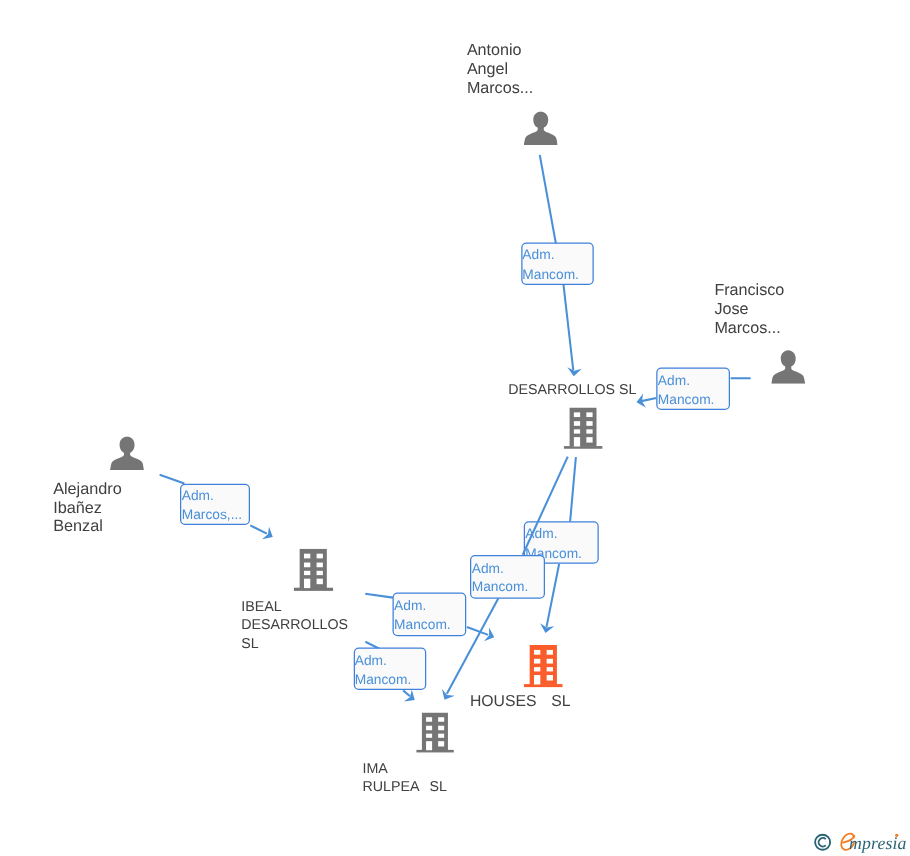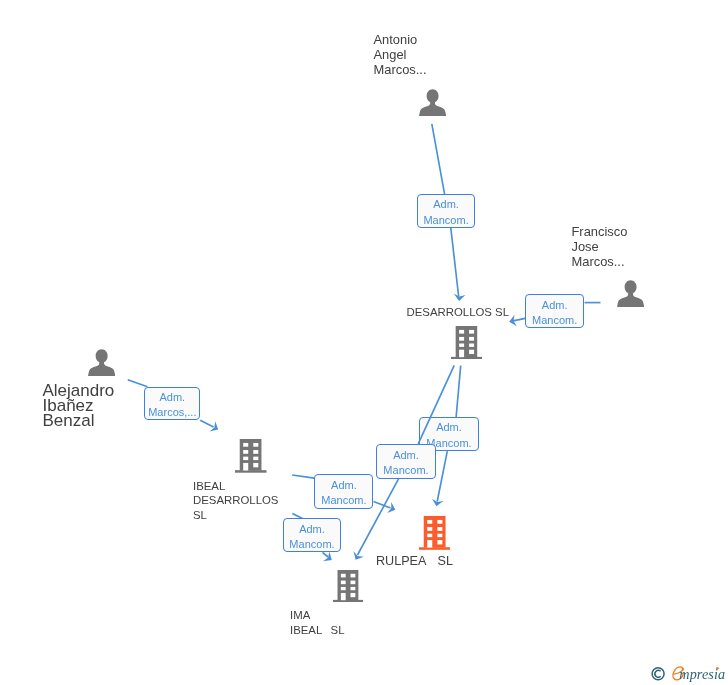--- a/index.html
+++ b/index.html
@@ -6,21 +6,21 @@
   html,body{margin:0;padding:0;}
   body{width:728px;height:685px;background:#ffffff;-webkit-font-smoothing:antialiased;
        font-family:"Liberation Sans",sans-serif;overflow:hidden;}
   #stage{position:relative;width:728px;height:685px;}
   .relation{position:absolute;left:0;top:0;width:728px;height:685px;pointer-events:none;}
   svg.relsvg{position:absolute;left:0;top:0;width:728px;height:685px;overflow:visible;pointer-events:none;}
   .node{position:absolute;}
   .nlabel{position:absolute;text-align:left;color:#404040;font-size:13.3px;line-height:15px;white-space:pre-wrap;}
   .rbox{position:absolute;box-sizing:border-box;border:1.45px solid #3e80dc;border-radius:4px;
         background:#fafafa;color:#4a90d9;font-size:11px;line-height:15.5px;padding-top:1.5px;
-        text-align:center;display:flex;flex-direction:column;justify-content:center;}
+        text-align:left;display:flex;flex-direction:column;justify-content:center;}
   .rbox span{display:block;position:relative;top:1.3px;}
   .rbox{pointer-events:auto;cursor:pointer;}
 </style>
 </head>
 <body>
 
 <div id="stage">
   <div id="nodes">
       <div class="node" style="left: 418.6px; top: 88.7px; width: 27.2px; height: 27.2px;">
         <svg viewBox="0 0 100 100" width="27.2" height="27.2" style="display:block">
@@ -36,21 +36,21 @@
         </svg>
       </div>
       <div class="nlabel" style="left: 571.5px; top: 223.5px; width: 112px; font-size: 12.9px;">Francisco
 Jose
 Marcos...</div>
       <div class="node" style="left: 88px; top: 348.7px; width: 27.3px; height: 27.3px;">
         <svg viewBox="0 0 100 100" width="27.3" height="27.3" style="display:block">
           <path fill="#757575" d="M50 1 c-12.5 0 -22 10.5 -22 24.5 c0 10.5 5 19 12.5 22.5 c1.2 3 1 7 -1 9.5 c-3 3.6 -10 5.2 -18.5 8.4 c-11.5 4.2 -17 9.5 -18.2 19.3 L0 99 h100 l-2.8 -13.8 c-1.2 -9.8 -6.7 -15.1 -18.2 -19.3 c-8.5 -3.2 -15.5 -4.8 -18.5 -8.4 c-2 -2.5 -2.2 -6.5 -1 -9.5 C67 44.5 72 36 72 25.5 c0 -14 -9.5 -24.5 -22 -24.5 z"></path>
         </svg>
       </div>
-      <div class="nlabel" style="left: 42.5px; top: 382.7px; width: 112px; font-size: 17px;">Alejandro
+      <div class="nlabel" style="left: 42.5px; top: 382.7px; width: 112px; font-size: 13px;">Alejandro
 Ibañez
 Benzal</div>
       <div class="node" style="left: 450.7px; top: 325.7px; width: 31.2px; height: 31.2px;">
         <svg viewBox="0 0 100 107" width="31.2" height="33.384" style="display:block">
           <rect x="0" y="99" width="100" height="8" fill="#757575"></rect>
           <rect x="15" y="0" width="69" height="100" fill="#757575"></rect>
           <g fill="#ffffff">
             <rect x="26" y="12.5" width="16" height="12"></rect>
             <rect x="58" y="12.5" width="16" height="12"></rect>
             <rect x="26" y="35" width="16" height="12"></rect>
@@ -92,38 +92,38 @@
             <rect x="26" y="35" width="16" height="12"></rect>
             <rect x="58" y="35" width="16" height="12"></rect>
             <rect x="26" y="56" width="16" height="11"></rect>
             <rect x="58" y="56" width="16" height="11"></rect>
             <rect x="26" y="76" width="16" height="24"></rect>
             <rect x="58" y="76" width="16" height="14"></rect>
           </g>
         </svg>
       </div>
       <div class="nlabel" style="left: 290px; top: 608.3px; width: 112px; font-size: 11.4px; word-spacing: 1.2px; line-height: 14.45px;">IMA
-IBEAL  SL</div>
+RULPEA  SL</div>
       <div class="node" style="left: 418.7px; top: 515.8px; width: 31.6px; height: 31.6px;">
         <svg viewBox="0 0 100 107" width="31.6" height="33.812000000000005" style="display:block">
           <rect x="0" y="99" width="100" height="8" fill="#fa5d2b"></rect>
           <rect x="15" y="0" width="69" height="100" fill="#fa5d2b"></rect>
           <g fill="#ffffff">
             <rect x="26" y="12.5" width="16" height="12"></rect>
             <rect x="58" y="12.5" width="16" height="12"></rect>
             <rect x="26" y="35" width="16" height="12"></rect>
             <rect x="58" y="35" width="16" height="12"></rect>
             <rect x="26" y="56" width="16" height="11"></rect>
             <rect x="58" y="56" width="16" height="11"></rect>
             <rect x="26" y="76" width="16" height="24"></rect>
             <rect x="58" y="76" width="16" height="14"></rect>
           </g>
         </svg>
       </div>
-      <div class="nlabel" style="left: 376px; top: 554px; width: 112px; font-size: 12.6px; word-spacing: 2.4px;">RULPEA  SL</div>
+      <div class="nlabel" style="left: 376px; top: 554px; width: 112px; font-size: 12.6px; word-spacing: 2.4px;">HOUSES  SL</div>
     </div>
   <div id="relations">
       <div class="relation">
         <svg class="relsvg" viewBox="0 0 728 685" width="728" height="685">
           <path d="M431.8,123.9 L450.9,228.8 L458.6,296" fill="none" stroke="#4a90d9" stroke-width="1.65" stroke-linecap="butt"></path>
           <path d="M0,0 L-6.6,-5.8 L-4.4,0 L-6.6,5.8 Z" fill="#4a90d9" transform="translate(459,301) rotate(96)"></path>
         </svg>
         <div class="rbox" style="left: 416.9px; top: 194.2px; width: 58.4px; height: 33.4px;">
           <span>Adm.</span>
           <span>Mancom.</span>

